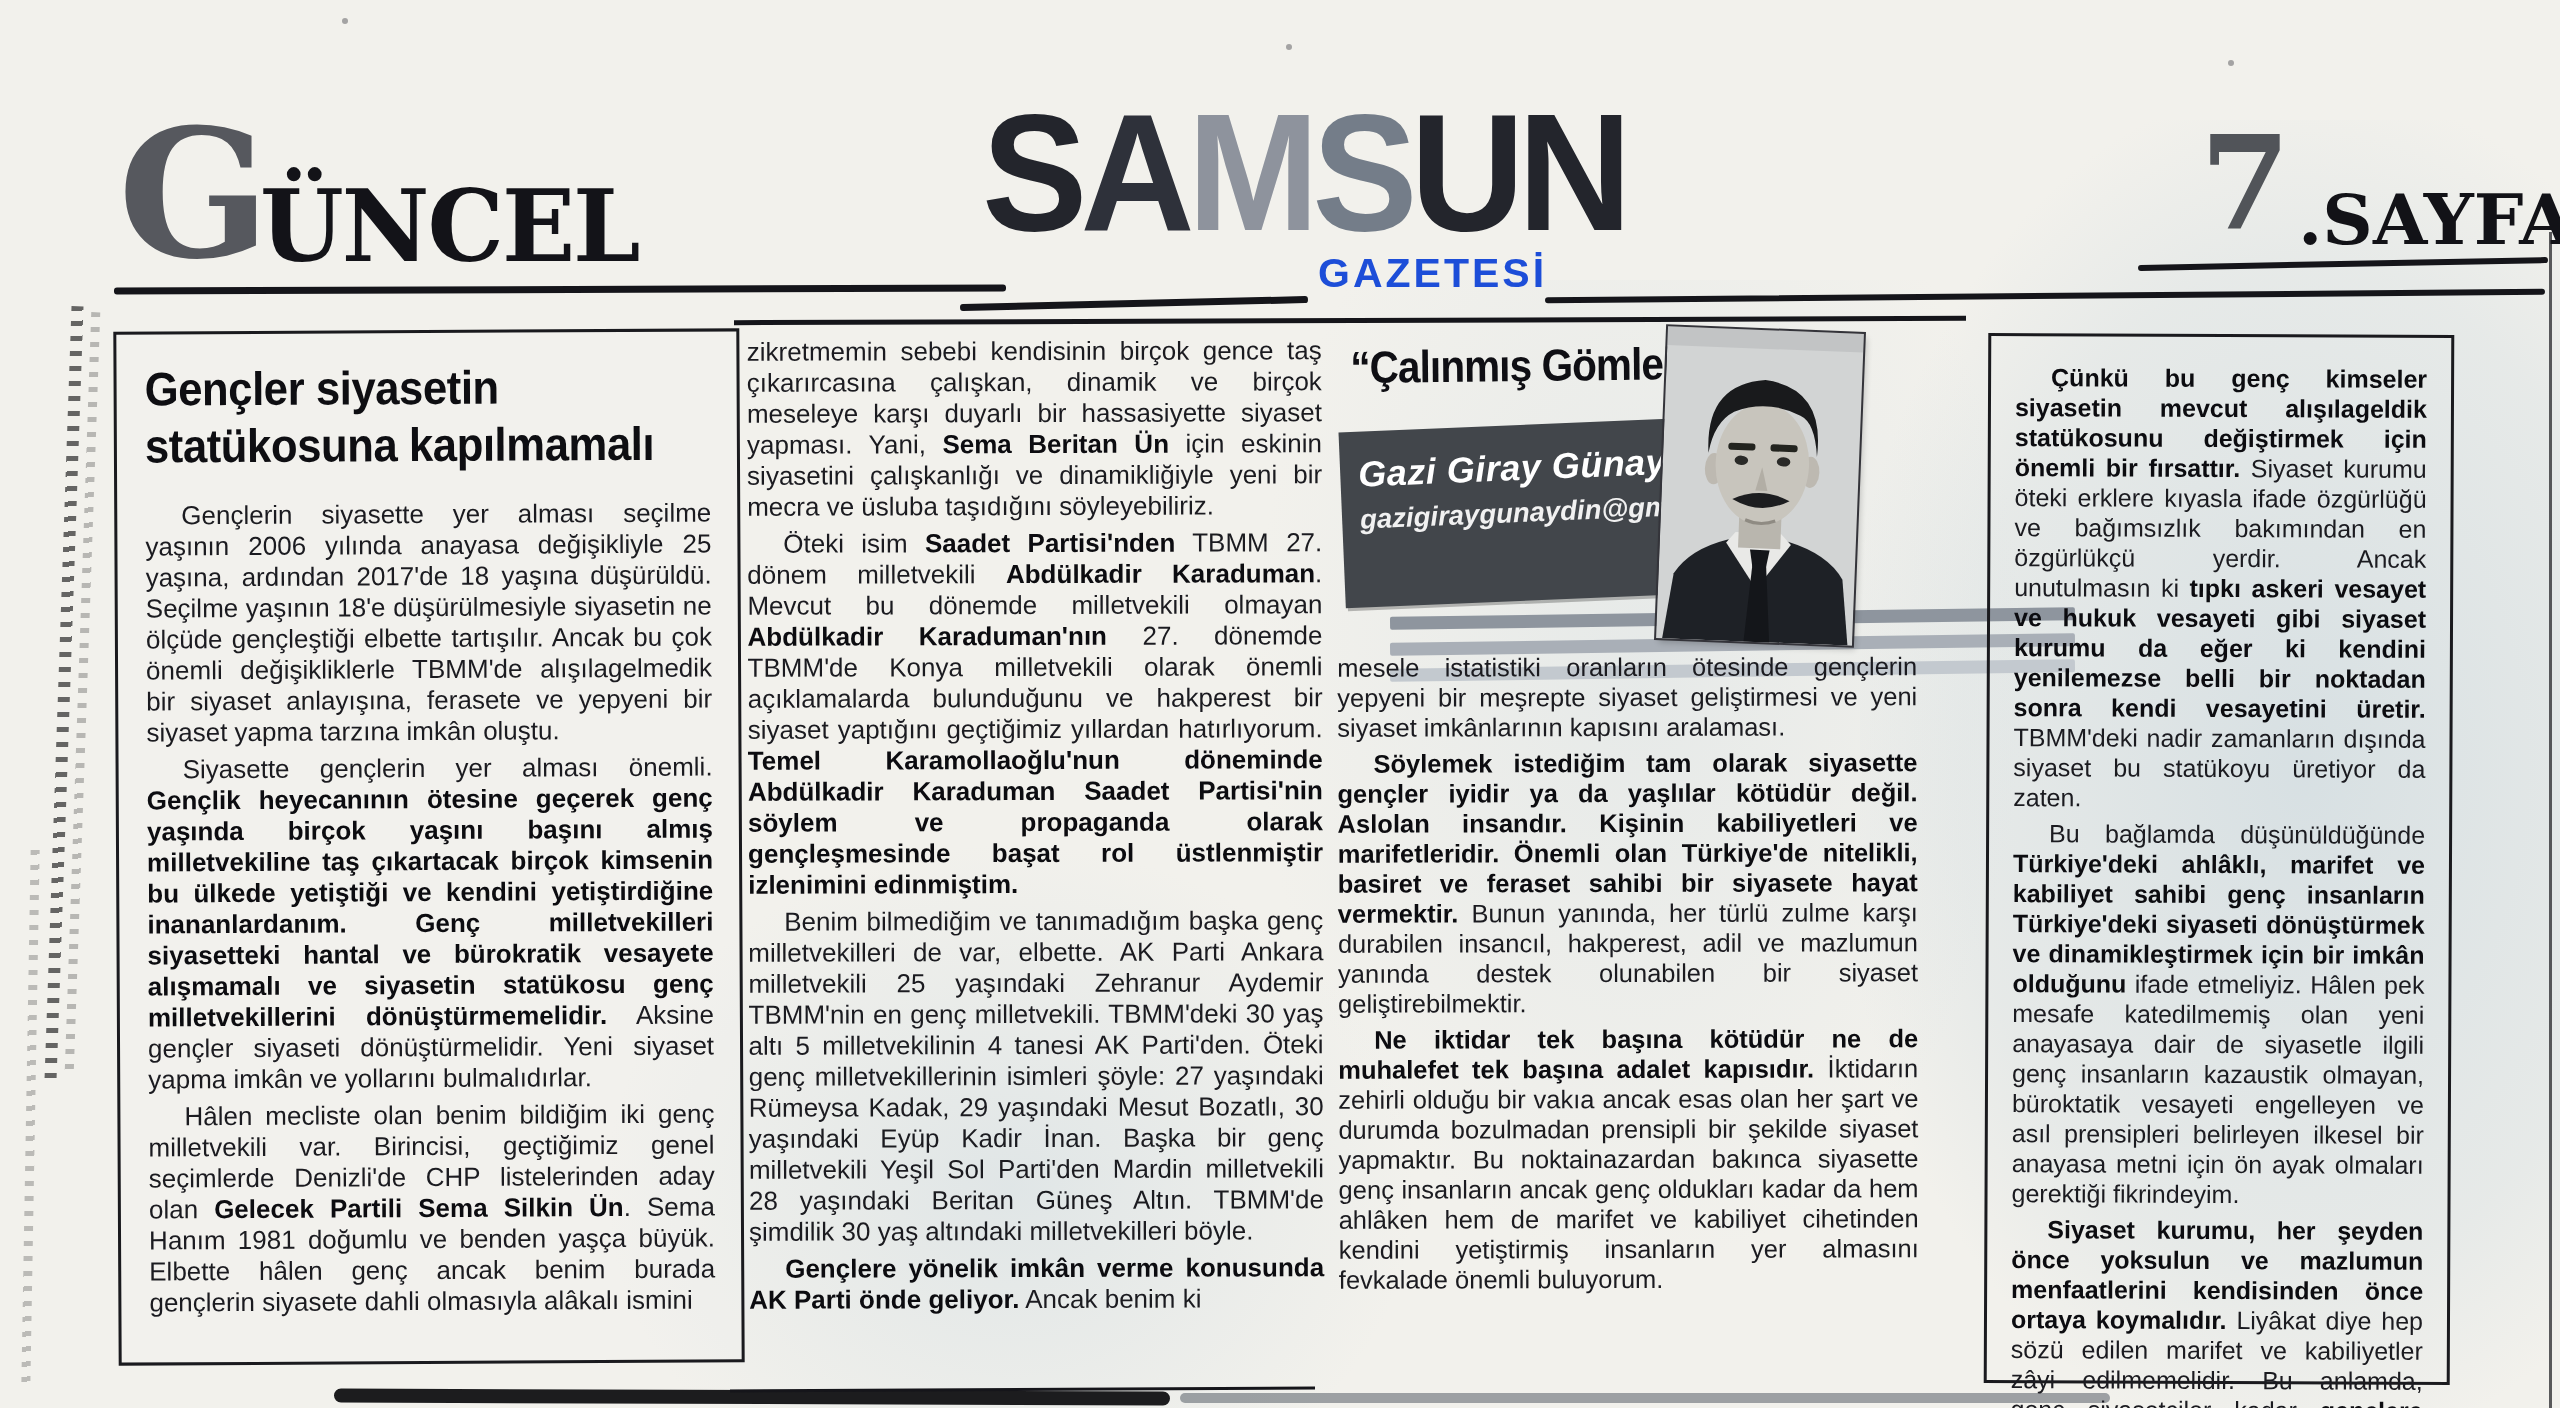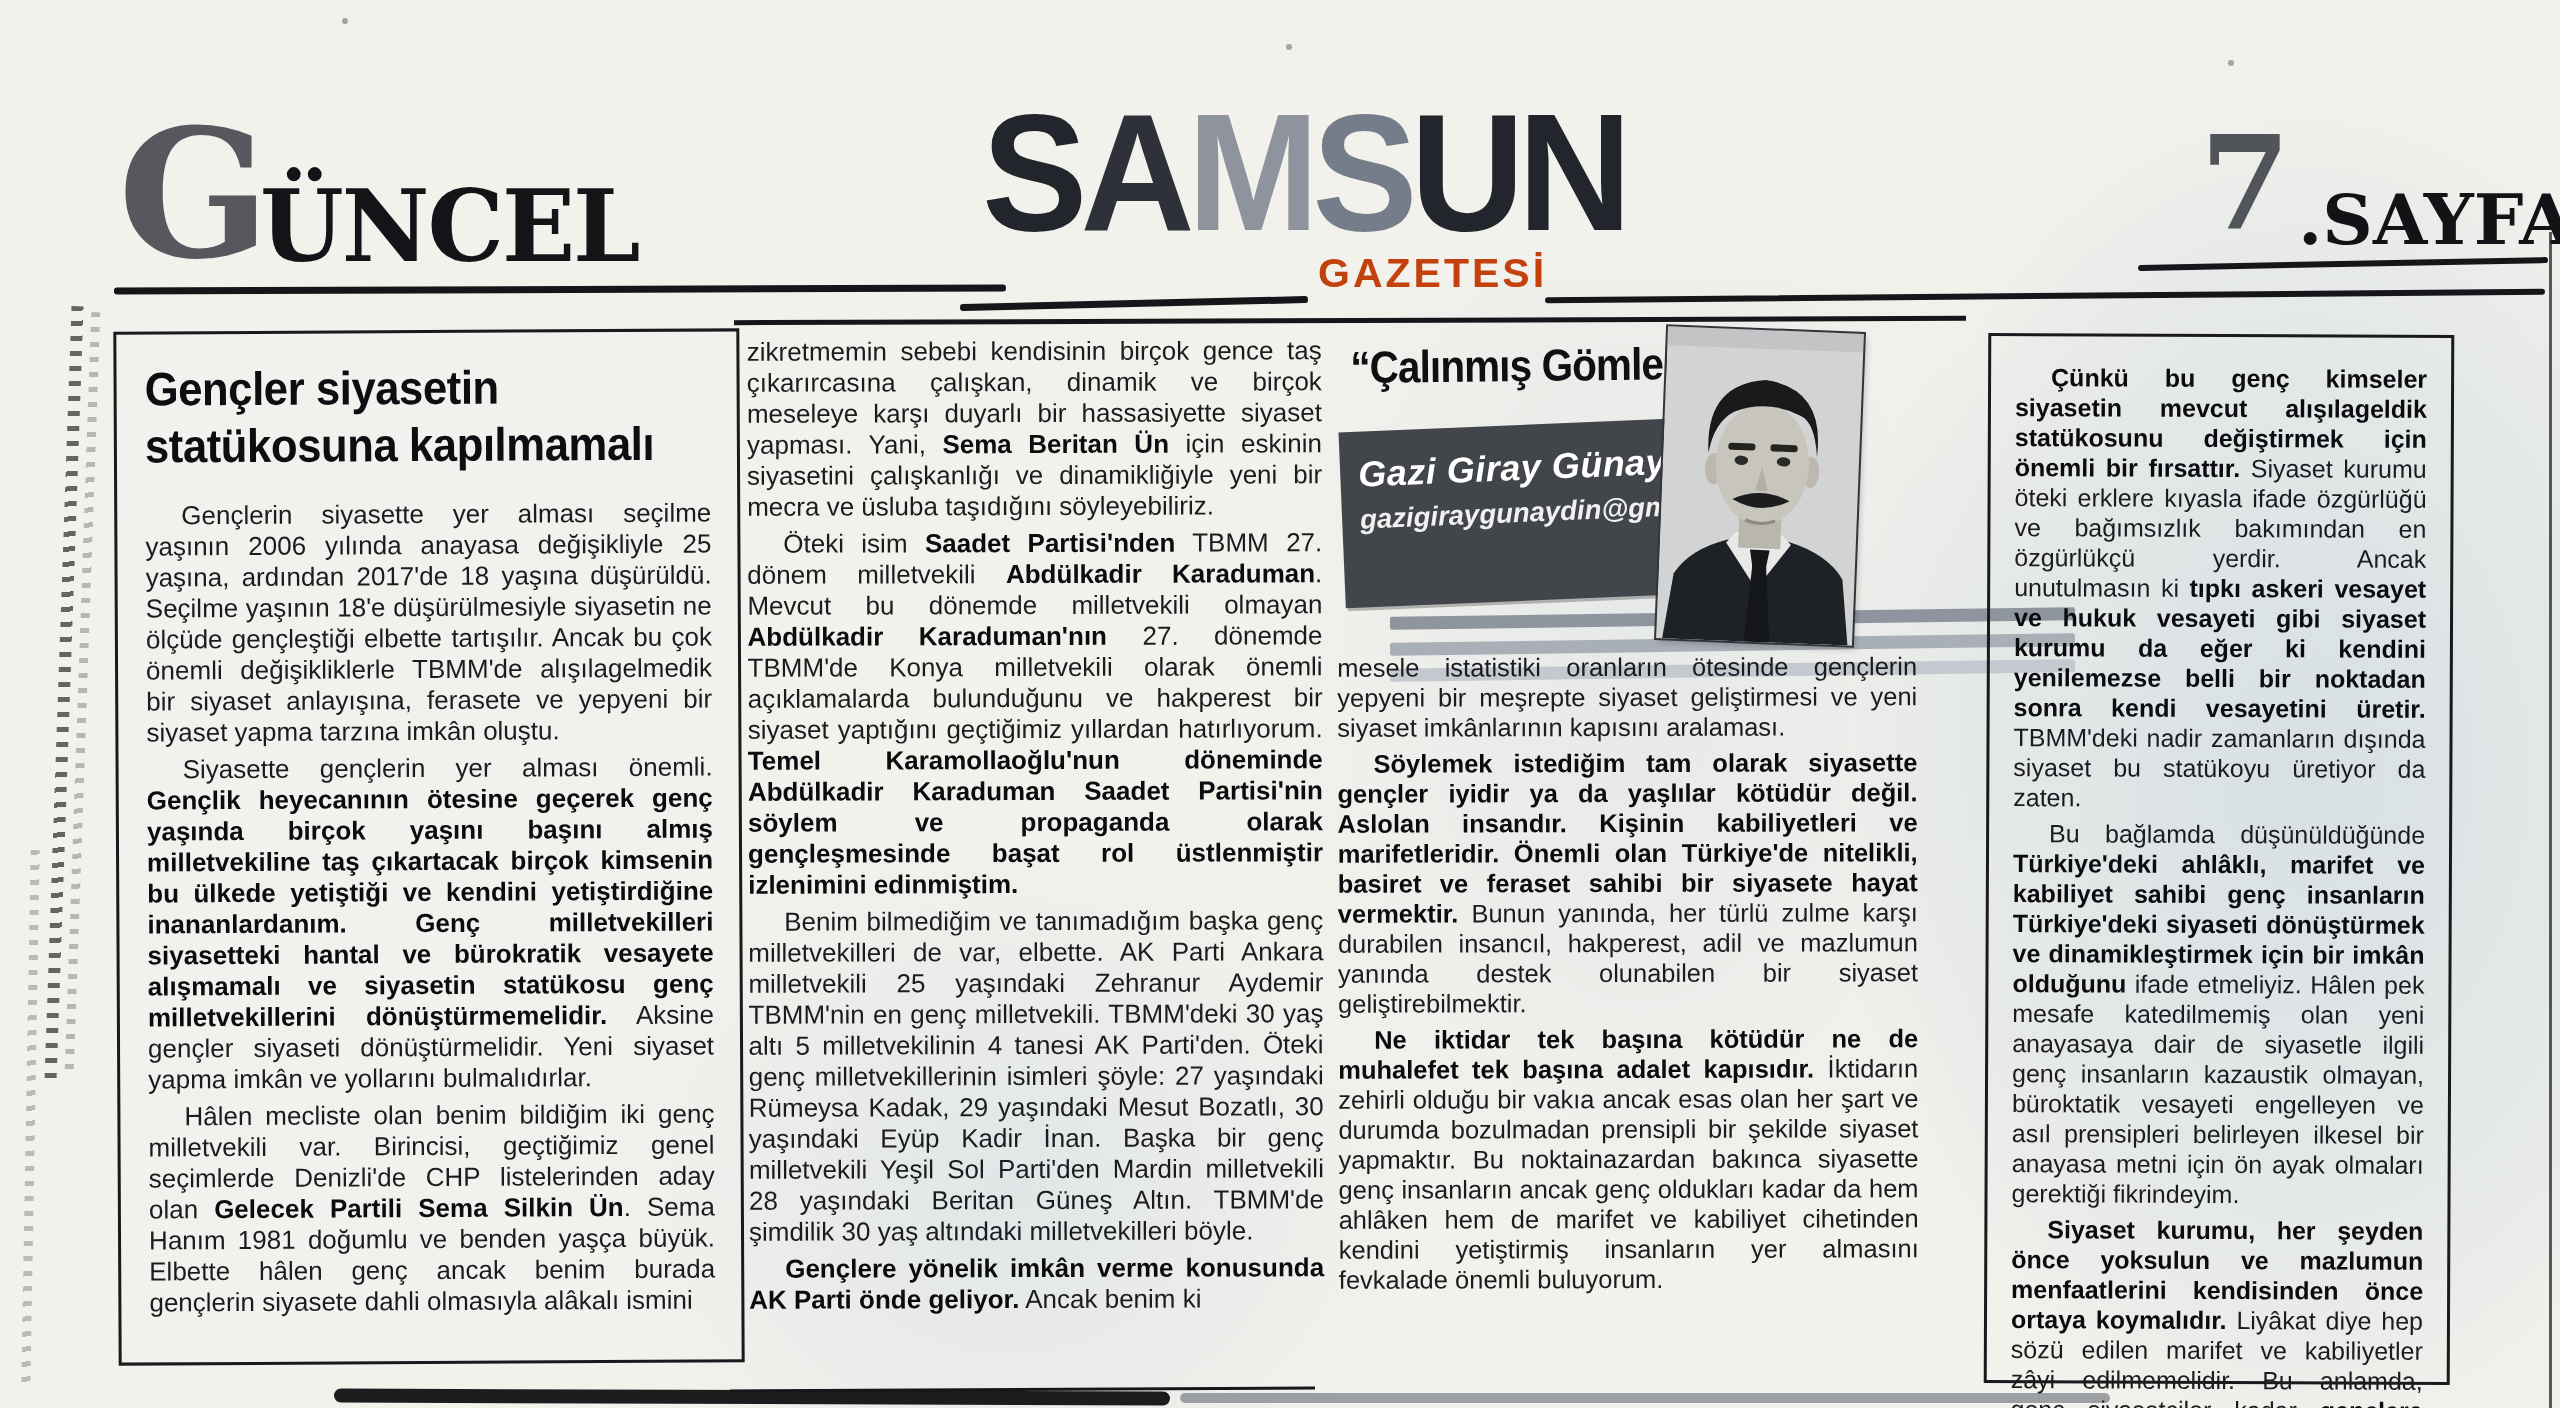--- a/index.html
+++ b/index.html
@@ -28,21 +28,21 @@
   .rule{background:#15151a;}
   
   #g-initial{left:118px;top:112px;font-family:"DejaVu Serif",serif;font-weight:bold;
     font-size:178px;line-height:.92;color:#56585e;}
   #uncel{left:260px;top:180px;font-family:"DejaVu Serif",serif;font-weight:bold;
     font-size:96px;line-height:1;color:#131318;letter-spacing:-2px;transform:scaleY(1.03);transform-origin:left bottom;}
   #date{left:452px;top:240px;font-family:"DejaVu Serif",serif;font-weight:bold;font-size:33px;color:#17171c;}
   #rule-left{left:114px;top:286px;width:892px;height:7px;transform:rotate(-.2deg);border-radius:3px;}
   #masthead{left:982px;top:88px;font-weight:bold;font-size:158px;line-height:1;
     letter-spacing:-7px;transform:scaleY(1.06);transform-origin:left top;white-space:nowrap;}
-  #gazetesi{left:1318px;top:250px;font-weight:bold;font-size:41px;letter-spacing:3px;color:#c2410c;}
+  #gazetesi{left:1318px;top:250px;font-weight:bold;font-size:41px;letter-spacing:3px;color:#1d4ed8;}
   #rule-gaz-left{left:960px;top:300px;width:348px;height:7px;transform:rotate(-1.3deg);border-radius:3px;}
   #rule-gaz-right{left:1545px;top:293px;width:1000px;height:6px;transform:rotate(-.5deg);border-radius:3px;}
   #seven{left:2200px;top:118px;font-family:"DejaVu Serif",serif;font-weight:bold;font-size:130px;line-height:1;color:#515459;}
   #sayfa{left:2298px;top:178px;font-family:"DejaVu Serif",serif;font-weight:bold;font-size:70px;color:#121217;}
   #rule-right{left:2138px;top:261px;width:410px;height:6px;transform:rotate(-1.1deg);border-radius:3px;}
   #rule-mid-top{left:734px;top:318px;width:1232px;height:5px;transform:rotate(-.2deg);}
   
   .body-text{font-size:26px;line-height:31px;text-align:justify;color:#1b1b20;}
   .body-text p.para{margin:0 0 6px 0;}
   .body-text p.ind{text-indent:36px;}

